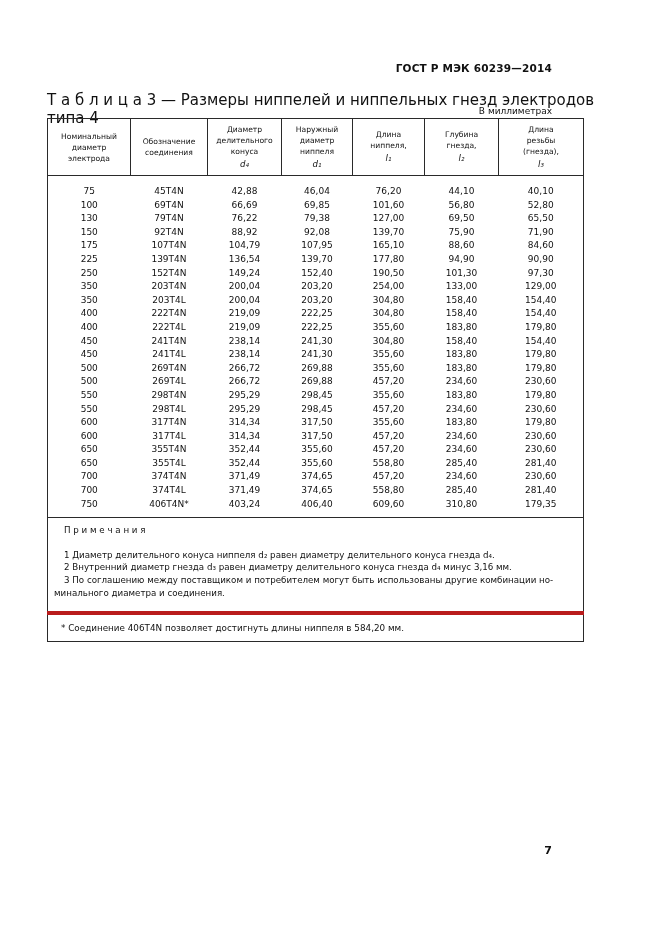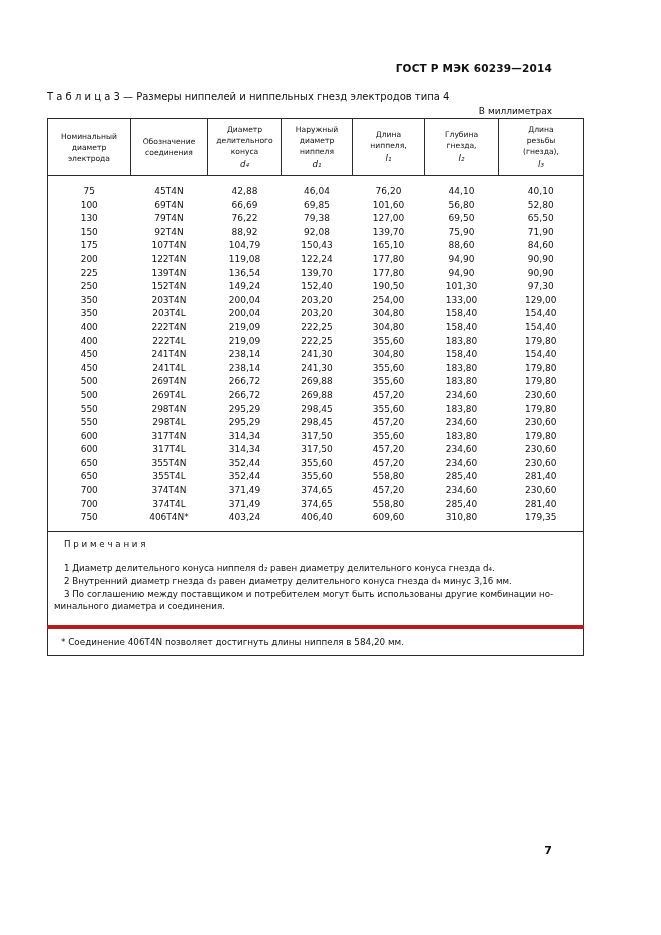--- a/index.html
+++ b/index.html
@@ -12,21 +12,21 @@
     -webkit-font-smoothing: antialiased;
   }
   .page { position: relative; width: 630px; height: 935px; overflow: hidden; background: #fff; }
 
   .doc-header {
     position: absolute; top: 62px; right: 78px;
     font-size: 10.5px; font-weight: bold; letter-spacing: 0.2px;
   }
   .table-title {
     position: absolute; top: 91px; left: 47px;
-    font-size: 10px;
+    font-size: 15px;
   }
   .units-label {
     position: absolute; top: 106px; right: 78px;
     font-size: 9px;
   }
 
   table.gost-table {
     position: absolute; top: 118px; left: 47px;
     width: 536px;
     border-collapse: collapse;
@@ -177,33 +177,24 @@
           <td>88,92</td>
           <td>92,08</td>
           <td>139,70</td>
           <td>75,90</td>
           <td>71,90</td>
         </tr>
         <tr>
           <td>175</td>
           <td>107T4N</td>
           <td>104,79</td>
-          <td>150,43</td>
+          <td>107,95</td>
           <td>165,10</td>
           <td>88,60</td>
           <td>84,60</td>
-        </tr>
-        <tr>
-          <td>200</td>
-          <td>122T4N</td>
-          <td>119,08</td>
-          <td>122,24</td>
-          <td>177,80</td>
-          <td>94,90</td>
-          <td>90,90</td>
         </tr>
         <tr>
           <td>225</td>
           <td>139T4N</td>
           <td>136,54</td>
           <td>139,70</td>
           <td>177,80</td>
           <td>94,90</td>
           <td>90,90</td>
         </tr>

